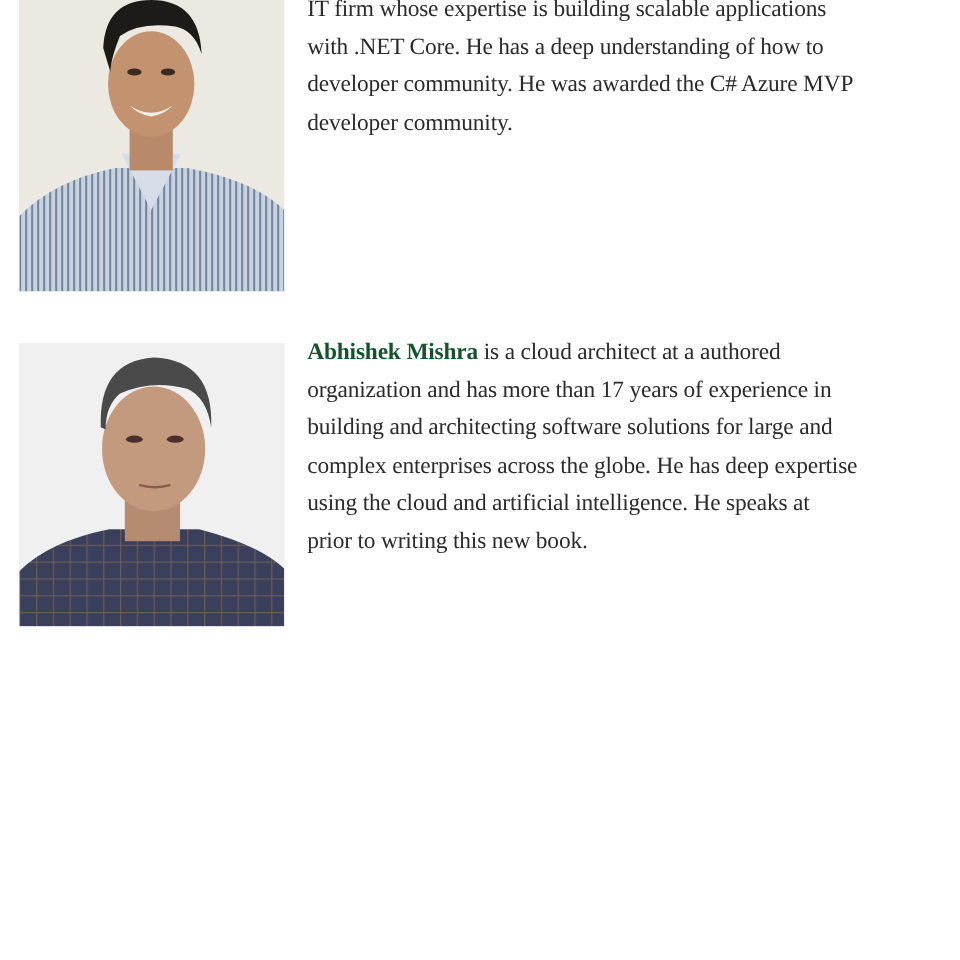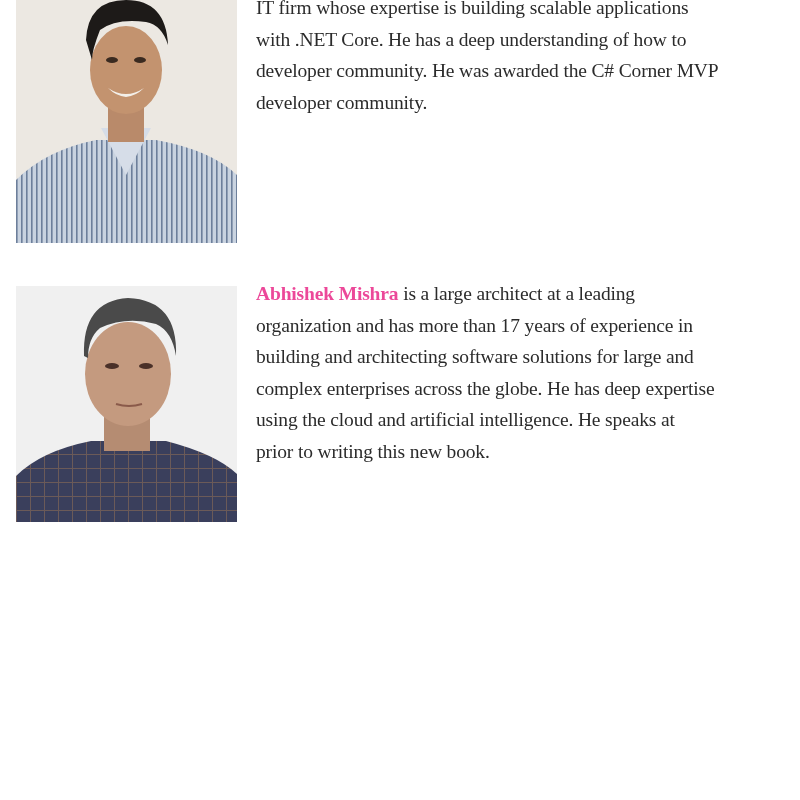--- a/index.html
+++ b/index.html
@@ -3,21 +3,21 @@
 <meta charset="utf-8">
 <style>
   html, body { margin:0; padding:0; background:#ffffff; }
   body { width:800px; height:800px; position:relative; overflow:hidden;
          font-family:"Liberation Serif", "DejaVu Serif", serif; color:#2b2b2b; }
   .photo { position:absolute; left:16px; width:221px; overflow:hidden; }
   .photo svg { display:block; width:100%; height:100%; }
   .bio { position:absolute; left:256px; width:530px; font-size:19.5px; line-height:31.5px;
          letter-spacing:-0.15px; }
   .bio .line { display:block; white-space:nowrap; }
-  .bio b { font-weight:bold; color:#ec4899; }
+  .bio b { font-weight:bold; color:#14532d; }
   #photo1 { top:0; height:243px; background:#efebe6; }
   #photo2 { top:286px; height:236px; background:#f1f1f1; }
   #bio1 { top:-8px; }
   #bio2 { top:278px; }
 </style>
 </head>
 <body>
 
 <div class="photo" id="photo1">
   <svg viewBox="0 0 221 243" preserveAspectRatio="none">
@@ -35,21 +35,21 @@
     <path d="M70 40 Q72 0 110 0 Q150 0 152 45 Q146 25 130 22 Q100 18 84 30 Q76 50 76 60 Z" fill="#1d1a18"></path>
     <path d="M92 88 Q110 100 128 88 Q120 96 110 97 Q100 96 92 88 Z" fill="#f3efe9"></path>
     <ellipse cx="96" cy="60" rx="6" ry="3" fill="#3a2a20"></ellipse>
     <ellipse cx="124" cy="60" rx="6" ry="3" fill="#3a2a20"></ellipse>
   </svg>
 </div>
 
 <div class="bio" id="bio1">
   <span class="line">IT firm whose expertise is building scalable applications</span>
   <span class="line">with .NET Core. He has a deep understanding of how to</span>
-  <span class="line">developer community. He was awarded the C# Corner MVP</span>
+  <span class="line">developer community. He was awarded the C# Azure MVP</span>
   <span class="line">developer community.</span>
 </div>
 
 <div class="photo" id="photo2">
   <svg viewBox="0 0 221 236" preserveAspectRatio="none">
     <defs>
       <pattern id="check" width="14" height="14" patternUnits="userSpaceOnUse">
         <rect width="14" height="14" fill="#3a3f5c"></rect>
         <rect x="0" y="0" width="1" height="14" fill="#6b5a58"></rect>
         <rect x="0" y="0" width="14" height="1" fill="#6b5a58"></rect>
@@ -60,19 +60,19 @@
     <rect x="88" y="125" width="46" height="40" fill="#b58c72"></rect>
     <ellipse cx="112" cy="88" rx="43" ry="52" fill="#c49a7f"></ellipse>
     <path d="M68 70 Q66 15 112 12 Q162 14 160 70 Q156 45 140 38 Q110 30 84 42 Q72 52 72 72 Z" fill="#4a4a4a"></path>
     <ellipse cx="96" cy="80" rx="7" ry="3" fill="#4a3028"></ellipse>
     <ellipse cx="130" cy="80" rx="7" ry="3" fill="#4a3028"></ellipse>
     <path d="M100 118 Q113 122 126 118" stroke="#8a5a4a" stroke-width="2" fill="none"></path>
   </svg>
 </div>
 
 <div class="bio" id="bio2">
-  <span class="line"><b>Abhishek Mishra</b><span> is a large architect at a leading</span></span>
+  <span class="line"><b>Abhishek Mishra</b><span> is a cloud architect at a authored</span></span>
   <span class="line">organization and has more than 17 years of experience in</span>
   <span class="line">building and architecting software solutions for large and</span>
   <span class="line">complex enterprises across the globe. He has deep expertise</span>
   <span class="line">using the cloud and artificial intelligence. He speaks at</span>
   <span class="line">prior to writing this new book.</span>
 </div>
 
 </body></html>

